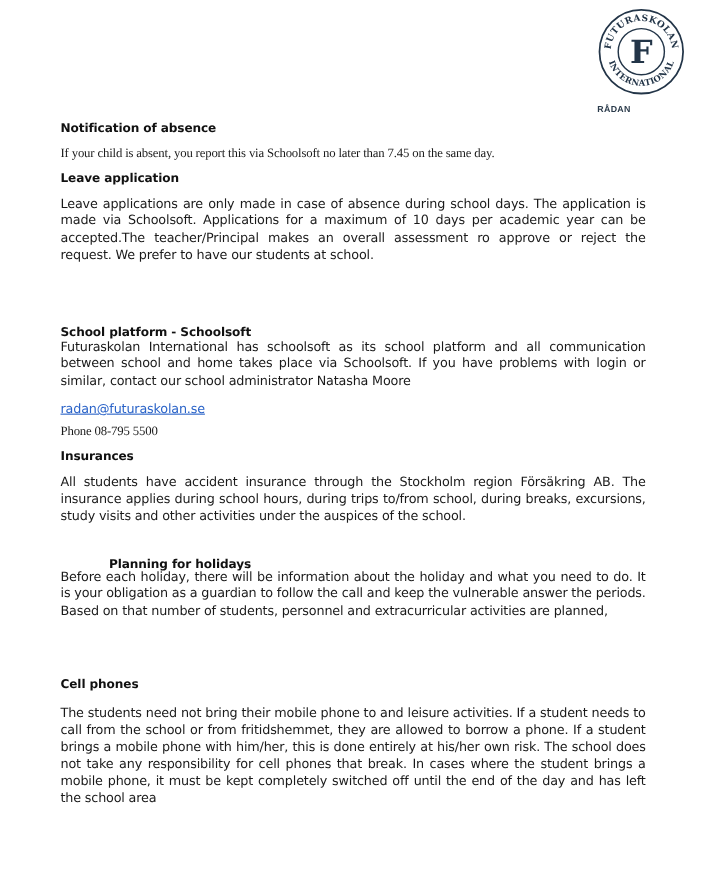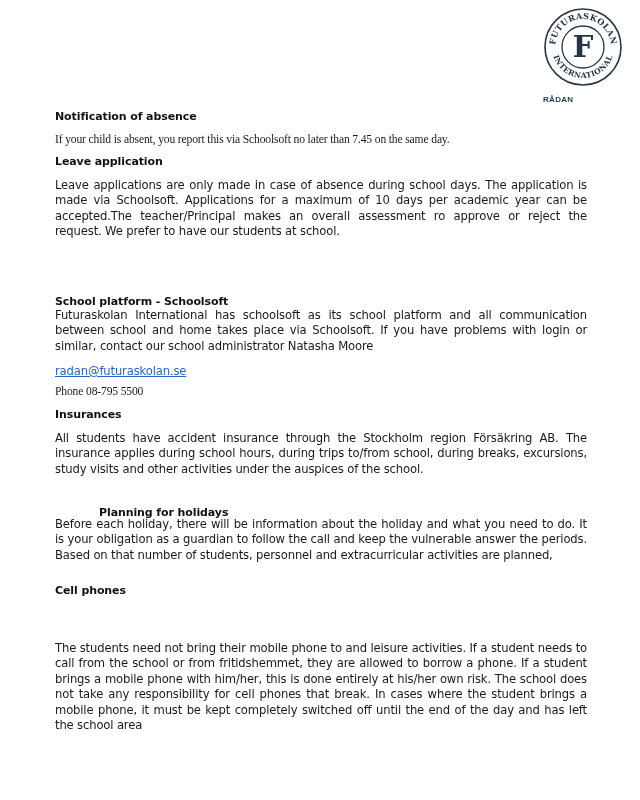--- a/index.html
+++ b/index.html
@@ -98,14 +98,14 @@
 <div class="para" style="top:308px;">Futuraskolan International has schoolsoft as its school platform and all communication between school and home takes place via Schoolsoft. If you have problems with login or similar, contact our school administrator Natasha Moore</div>
 <div class="para single" style="top:338px;margin-top:46px;">Phone 08-795 5500</div>
 <a class="link" style="top:364px;">radan@futuraskolan.se</a>
 
 <div class="heading" style="top:408px;">Insurances</div>
 <div class="para" style="top:431px;">All students have accident insurance through the Stockholm region Försäkring AB. The insurance applies during school hours, during trips to/from school, during breaks, excursions, study visits and other activities under the auspices of the school.</div>
 
 <div class="heading" style="top:506px;margin-left:44px;">Planning for holidays</div>
 <div class="para" style="top:517px;">Before each holiday, there will be information about the holiday and what you need to do. It is  your obligation as a guardian to follow the call and keep the vulnerable answer the periods. Based on that number of students, personnel and extracurricular activities are planned,</div>
 
-<div class="heading" style="top:584px;">Cell phones</div>
+<div class="heading" style="top:615px;">Cell phones</div>
 <div class="para" style="top:641px;">The students need not bring their mobile phone to and leisure activities. If a student needs to call from the school or from fritidshemmet, they are allowed to borrow a phone. If a  student brings a mobile phone with him/her, this is done entirely at his/her own risk. The school does not take any responsibility for cell phones that break. In cases where the student brings a mobile phone, it must be kept completely switched off until the end of the day and has left the school area</div>
 
 </body></html>

